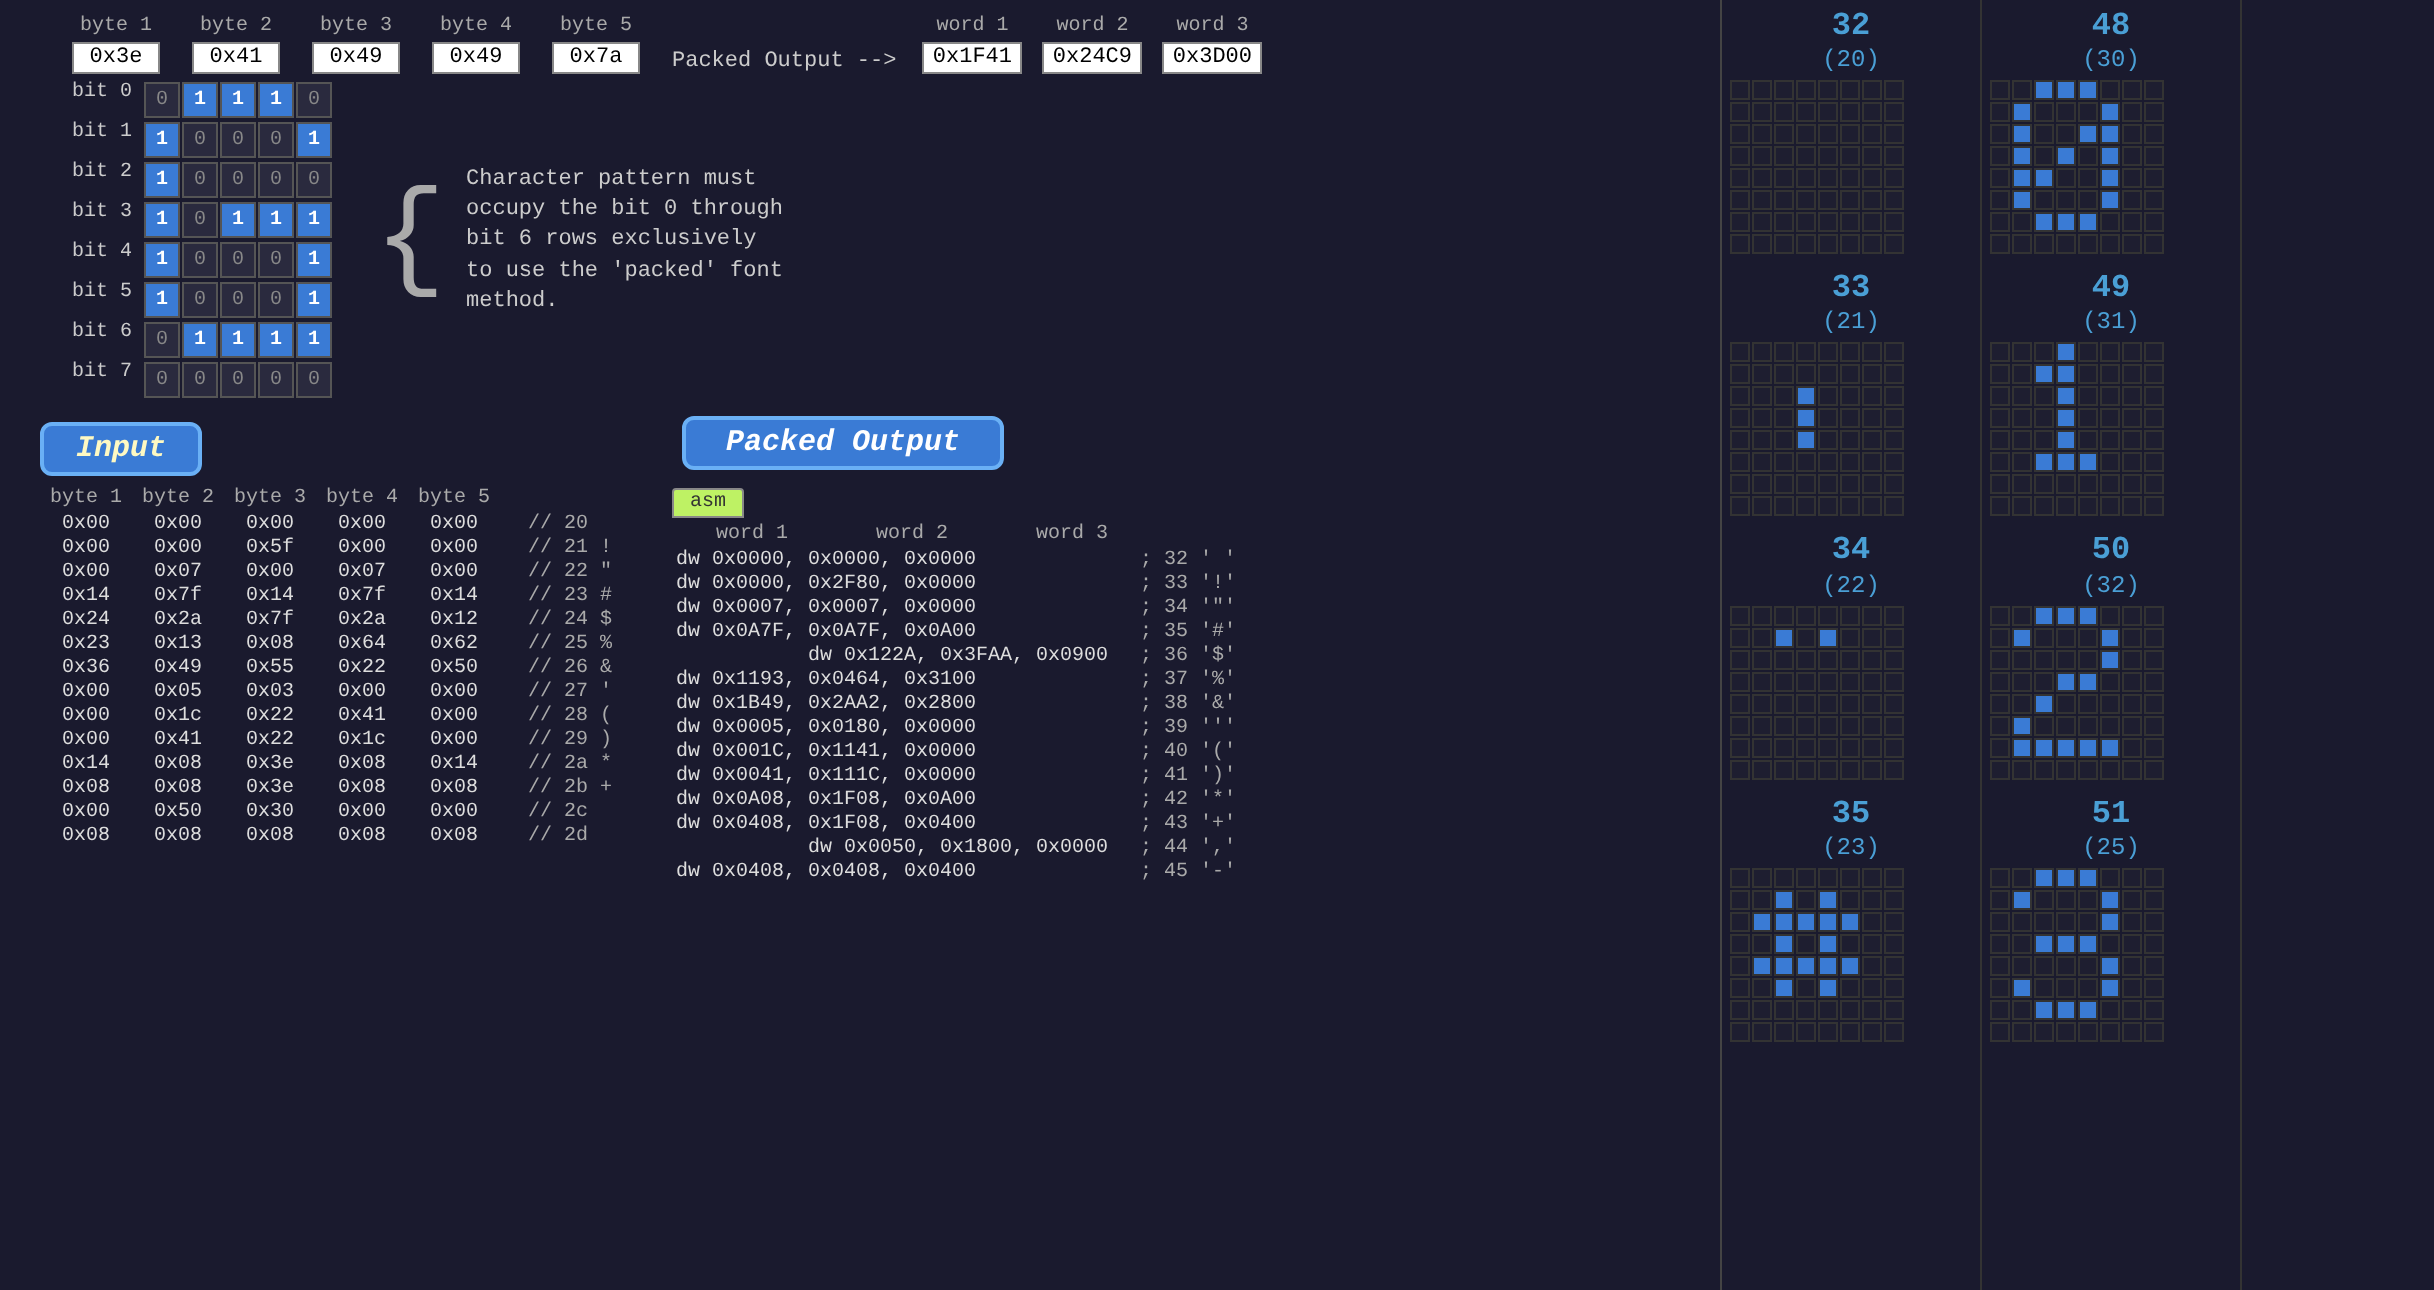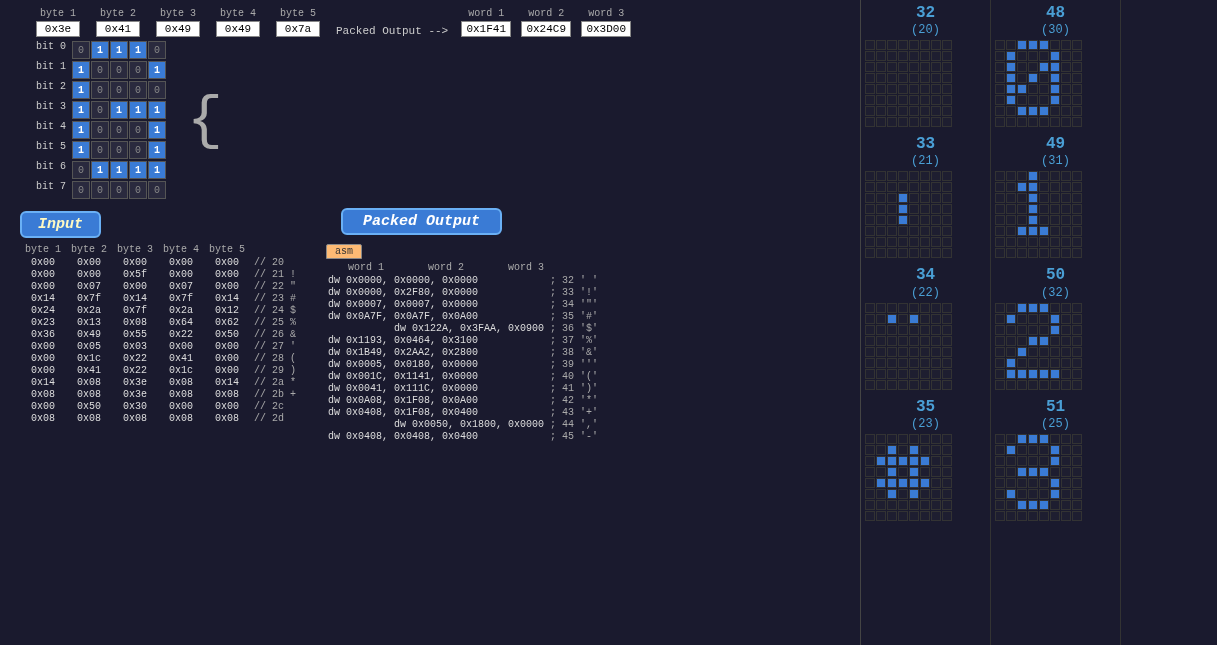--- a/index.html
+++ b/index.html
@@ -231,26 +231,26 @@
     }
     .data-cell {
       font-size: 10px;
       text-align: center;
       color: #ddd;
       padding: 0 2px;
     }
     .comment-cell {
       color: #aaa;
       font-size: 10px;
-      margin-left: 4px;
+      margin-left: 14px;
     }
 
     
     .asm-tab {
-      background: #fdba74;
+      background: #bef264;
       color: #333;
       border: 1px solid #888;
       padding: 1px 8px;
       font-size: 10px;
       margin-bottom: 3px;
       display: inline-block;
       border-radius: 2px 2px 0 0;
     }
 
     
@@ -404,20 +404,21 @@
             <div class="bit-label">bit 7</div>
             <div class="bit-cell off">0</div>
             <div class="bit-cell off">0</div>
             <div class="bit-cell off">0</div>
             <div class="bit-cell off">0</div>
             <div class="bit-cell off">0</div>
           </div>
         </div>
       <div class="brace-note">
         <div class="brace-char">{</div>
+        <div class="note-text">Character pattern must occupy the bit 0 through bit 6 rows exclusively to use the 'packed' font method.</div>
       </div>
     </div>
 
     <div style="display:flex; align-items:center; margin-top:4px;">
       <div class="input-label-box">
         <span>Input</span>
       </div>
       <div style="margin-left:180px;">
         <div class="output-label-box">
           <span>Packed Output</span>

